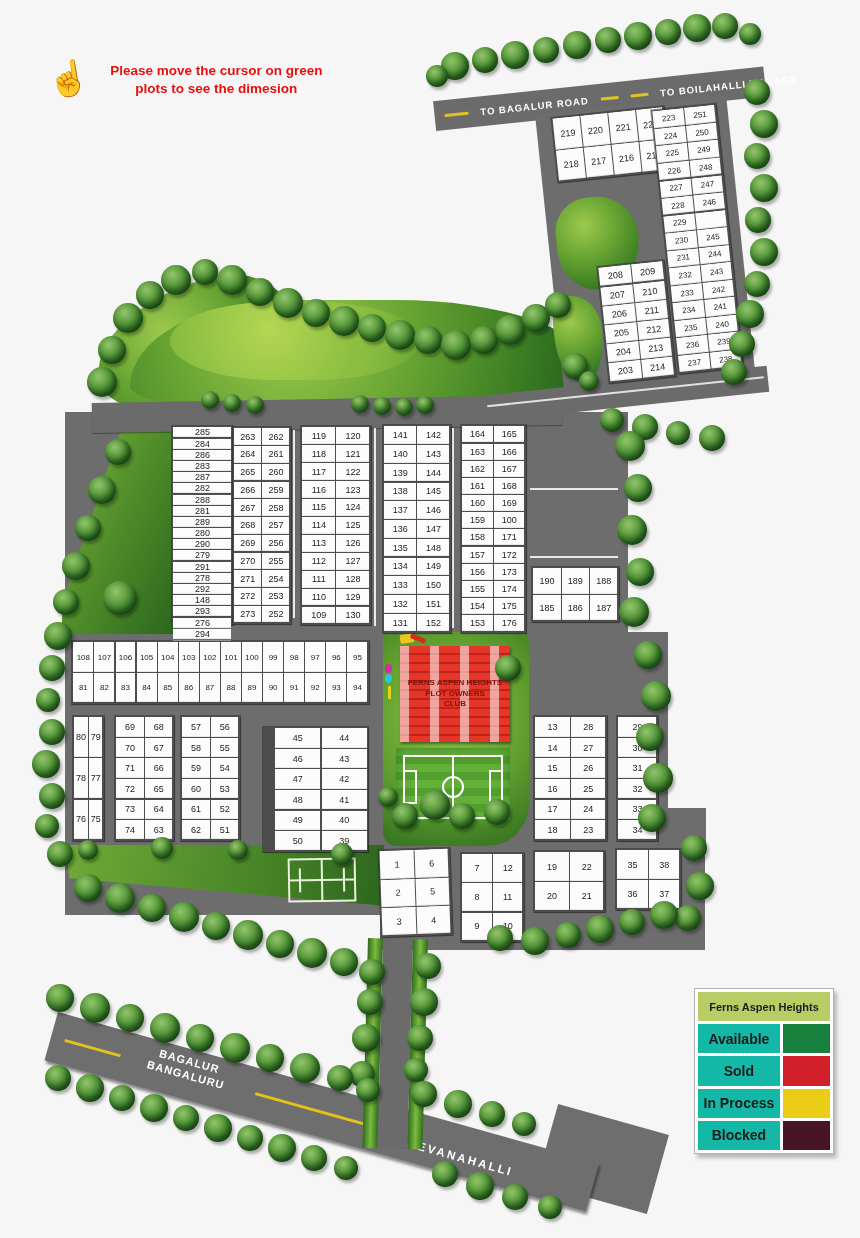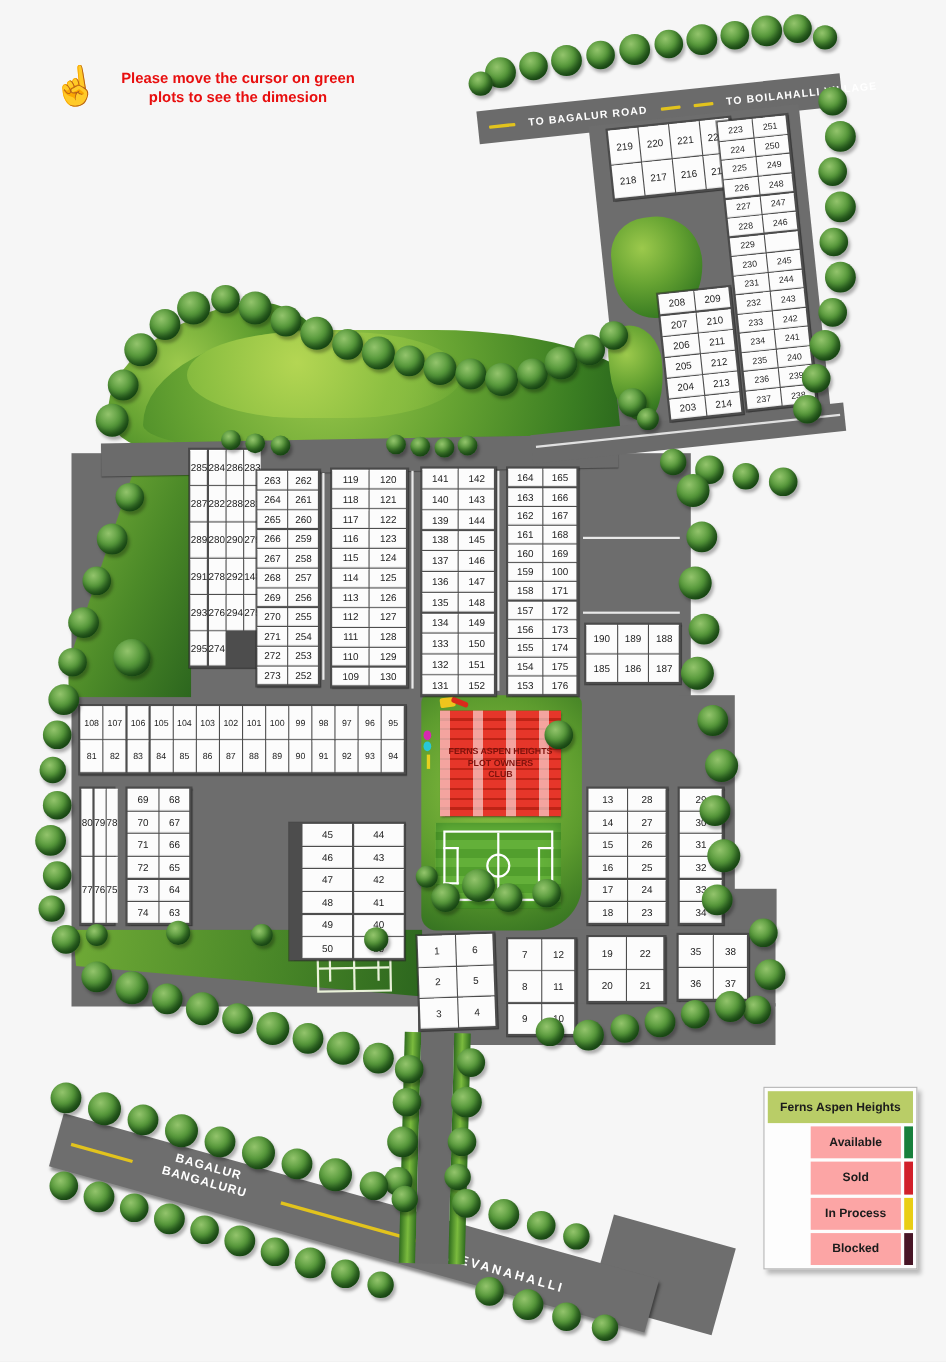--- a/index.html
+++ b/index.html
@@ -102,22 +102,22 @@
         box-shadow:inset -3px -4px 6px rgba(0,30,0,.5),2px 3px 3px rgba(0,0,0,.3);}
   .tree.orange{background:radial-gradient(circle at 38% 32%,#e8945０ 0%,#d2642a 0%,#b04418 55%,#6e2810 100%);}
 
   
   .legend{position:absolute;left:694px;top:988px;width:140px;height:166px;background:#fdfdfd;z-index:60;
           border:1px solid #b5b5b5;box-shadow:3px 4px 4px rgba(0,0,0,.25);padding:3px;box-sizing:border-box;
           display:flex;flex-direction:column;gap:3px;}
   .legend-title{background:#b9cd67;flex:1;display:flex;align-items:center;justify-content:center;
                 font-weight:bold;font-size:11px;color:#1c1c1c;}
   .legend-row{flex:1;display:flex;gap:3px;}
-  .legend-label{background:#fca5a5;width:62%;display:flex;align-items:center;justify-content:center;
-                font-weight:bold;font-size:11px;color:#1c1c1c;margin-left:39px;}
+  .legend-label{background:#14b8a6;width:62%;display:flex;align-items:center;justify-content:center;
+                font-weight:bold;font-size:14px;color:#1c1c1c;}
   .legend-swatch{flex:1;}
 </style>
 </head>
 <body>
 
 <div class="stage">
 
   <div class="note">
     <span class="hand">☝</span>
     <div class="note-text">Please move the cursor on green plots to see the dimesion</div>
@@ -248,21 +248,21 @@
     <div class="ddash" style="left:212px;width:148px;"></div>
     <div class="dlabel bb">
       <div>BAGALUR</div>
         <div>BANGALURU</div>
     </div>
     <div class="dlabel dv">DEVANAHALLI</div>
   </div>
   <div class="droad-ext"></div>
 
   <div id="abs-blocks" class="abs" style="inset:0;z-index:20;">
-      <div class="block" style="left: 172px; top: 408px; width: 58px; height: 196px; font-size: 9px; grid-template-columns: repeat(4, 1fr);">
+      <div class="block" style="left: 172px; top: 426px; width: 58px; height: 196px; font-size: 9px; grid-template-columns: repeat(1, 1fr);">
         <div class="cell">285</div>
         <div class="cell">284</div>
         <div class="cell">286</div>
         <div class="cell">283</div>
         <div class="cell">287</div>
         <div class="cell">282</div>
         <div class="cell">288</div>
         <div class="cell">281</div>
         <div class="cell">289</div>
         <div class="cell">280</div>
@@ -408,21 +408,21 @@
         <div class="cell">86</div>
         <div class="cell">87</div>
         <div class="cell">88</div>
         <div class="cell">89</div>
         <div class="cell">90</div>
         <div class="cell">91</div>
         <div class="cell">92</div>
         <div class="cell">93</div>
         <div class="cell">94</div>
       </div>
-      <div class="block" style="left: 73px; top: 716px; width: 28px; height: 122px; font-size: 9px; grid-template-columns: repeat(3, 1fr);">
+      <div class="block" style="left: 73px; top: 716px; width: 28px; height: 122px; font-size: 9px; grid-template-columns: repeat(2, 1fr);">
         <div class="cell">80</div>
         <div class="cell">79</div>
         <div class="cell">78</div>
         <div class="cell">77</div>
         <div class="cell">76</div>
         <div class="cell">75</div>
       </div>
       <div class="block" style="left: 115px; top: 716px; width: 56px; height: 122px; font-size: 9px; grid-template-columns: repeat(2, 1fr);">
         <div class="cell">69</div>
         <div class="cell">68</div>
@@ -430,21 +430,35 @@
         <div class="cell">67</div>
         <div class="cell">71</div>
         <div class="cell">66</div>
         <div class="cell">72</div>
         <div class="cell">65</div>
         <div class="cell">73</div>
         <div class="cell">64</div>
         <div class="cell">74</div>
         <div class="cell">63</div>
       </div>
-      <div class="block" style="left: 263px; top: 748px; width: 92px; height: 122px; font-size: 9px; grid-template-columns: repeat(2, 1fr); padding-left: 12px;">
+      <div class="block" style="left: 181px; top: 716px; width: 56px; height: 122px; font-size: 9px; grid-template-columns: repeat(2, 1fr);">
+        <div class="cell">57</div>
+        <div class="cell">56</div>
+        <div class="cell">58</div>
+        <div class="cell">55</div>
+        <div class="cell">59</div>
+        <div class="cell">54</div>
+        <div class="cell">60</div>
+        <div class="cell">53</div>
+        <div class="cell">61</div>
+        <div class="cell">52</div>
+        <div class="cell">62</div>
+        <div class="cell">51</div>
+      </div>
+      <div class="block" style="left: 263px; top: 727px; width: 92px; height: 122px; font-size: 9px; grid-template-columns: repeat(2, 1fr); padding-left: 12px;">
         <div class="cell">45</div>
         <div class="cell">44</div>
         <div class="cell">46</div>
         <div class="cell">43</div>
         <div class="cell">47</div>
         <div class="cell">42</div>
         <div class="cell">48</div>
         <div class="cell">41</div>
         <div class="cell">49</div>
         <div class="cell">40</div>

